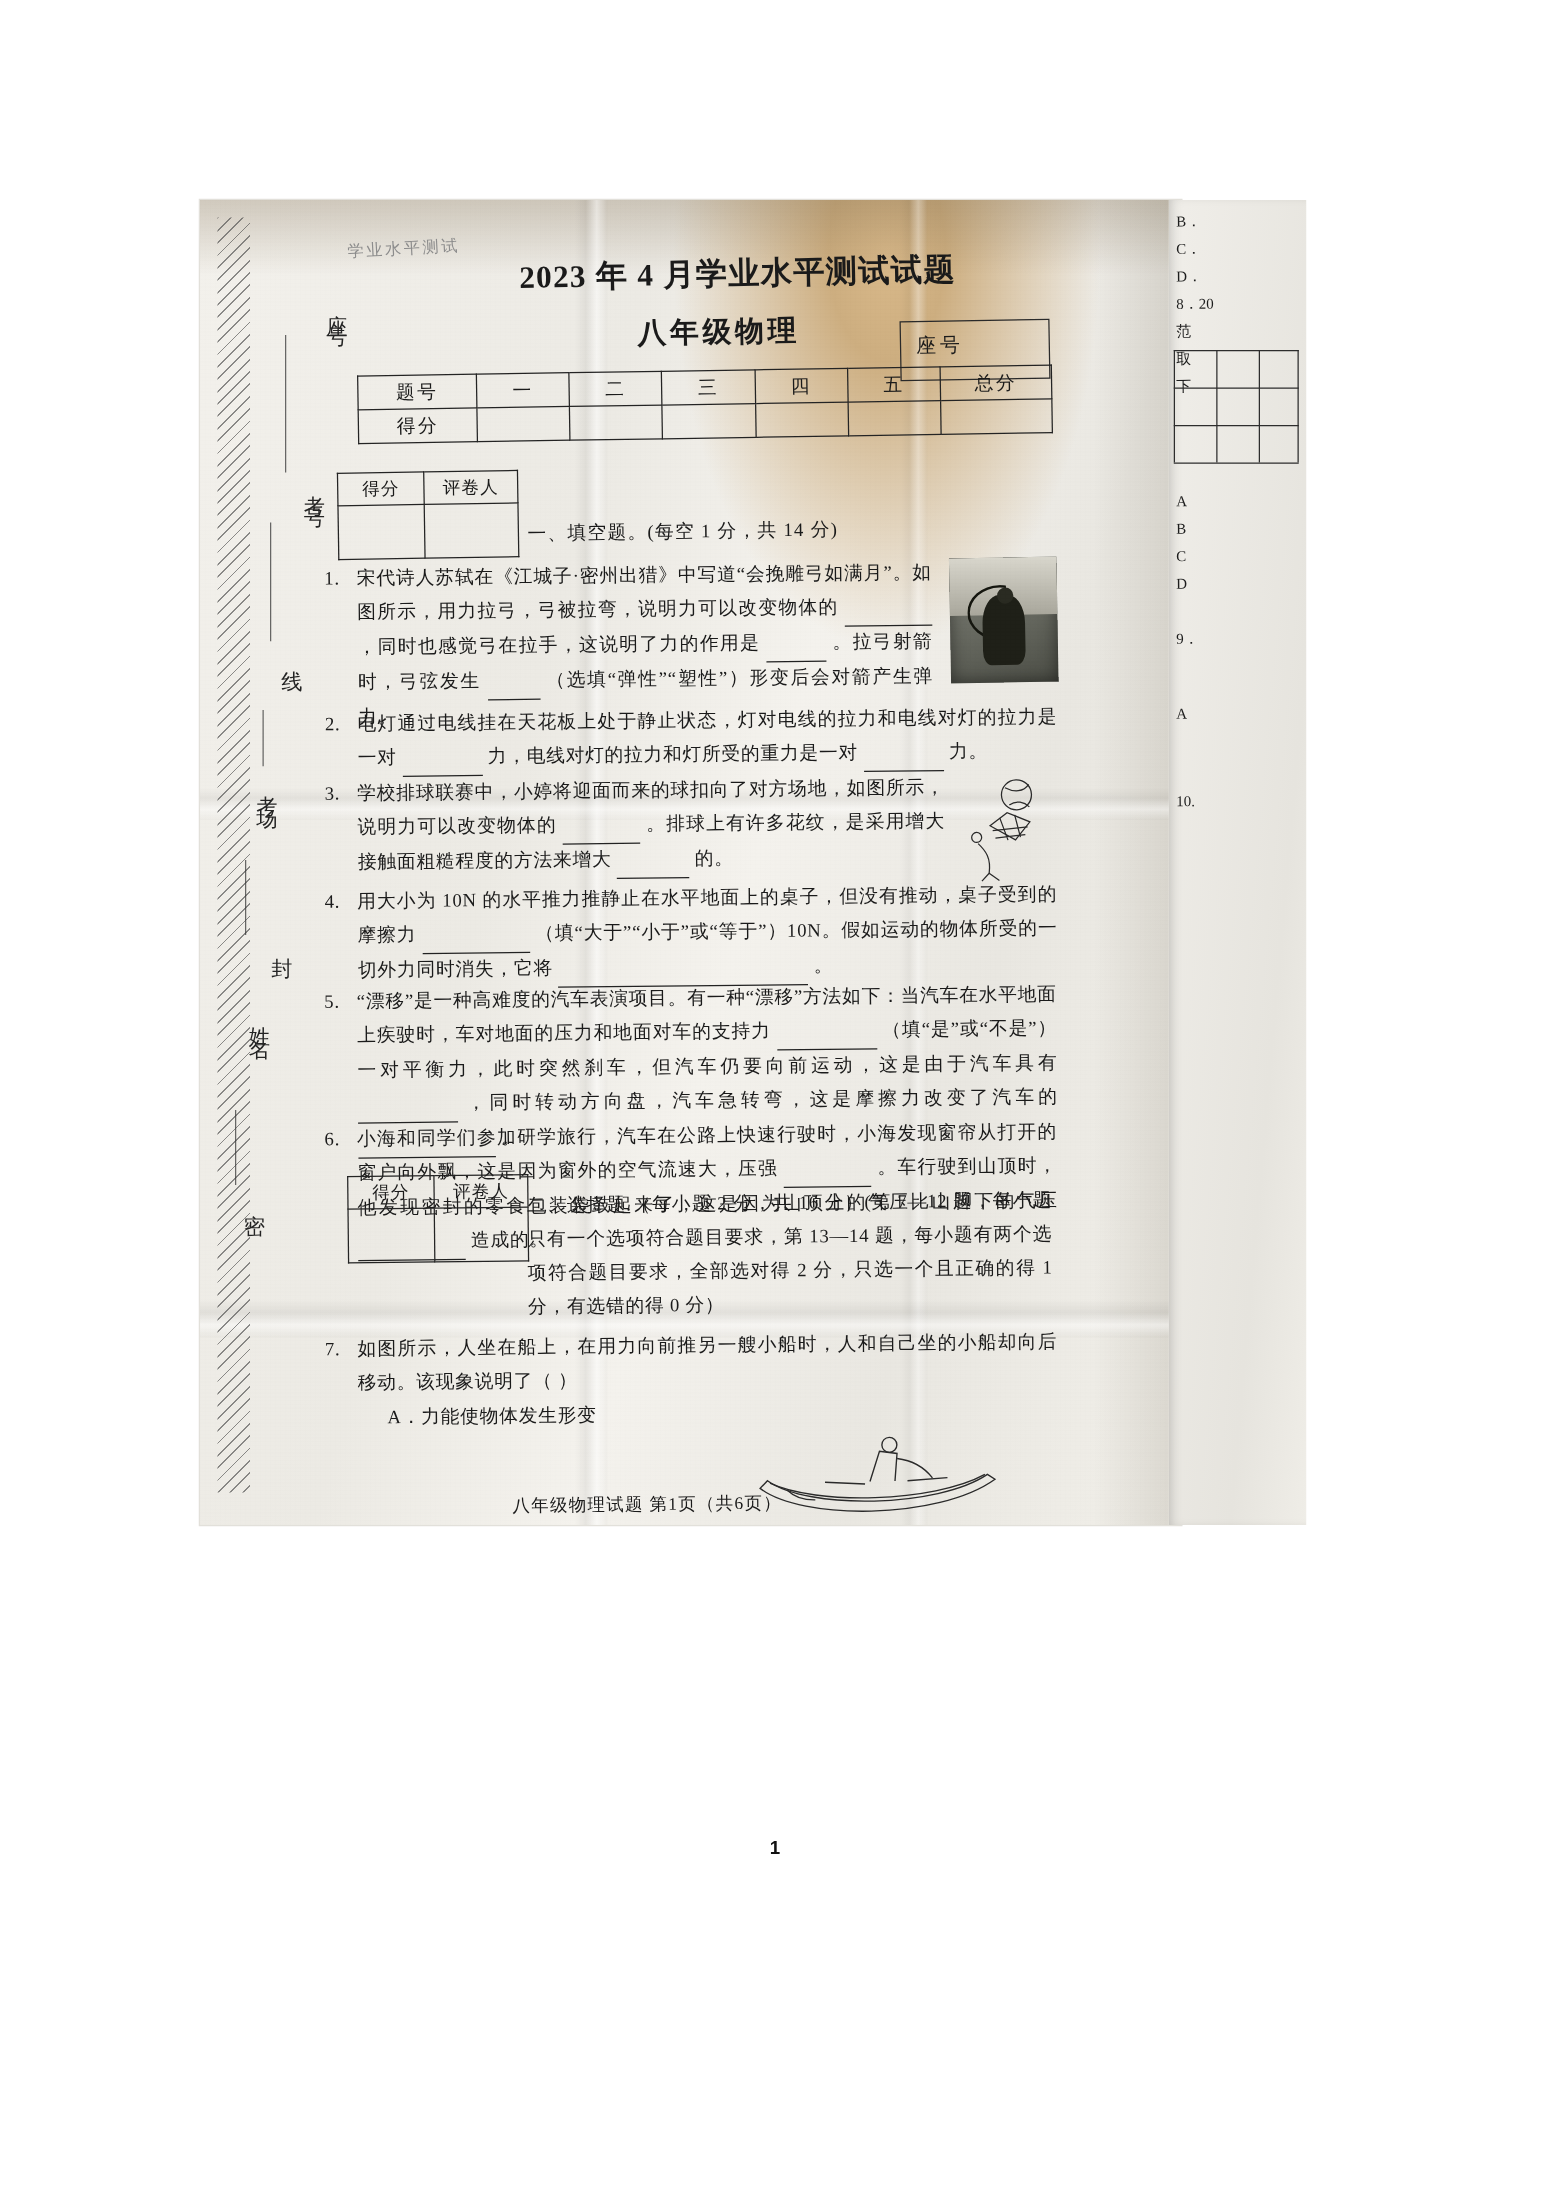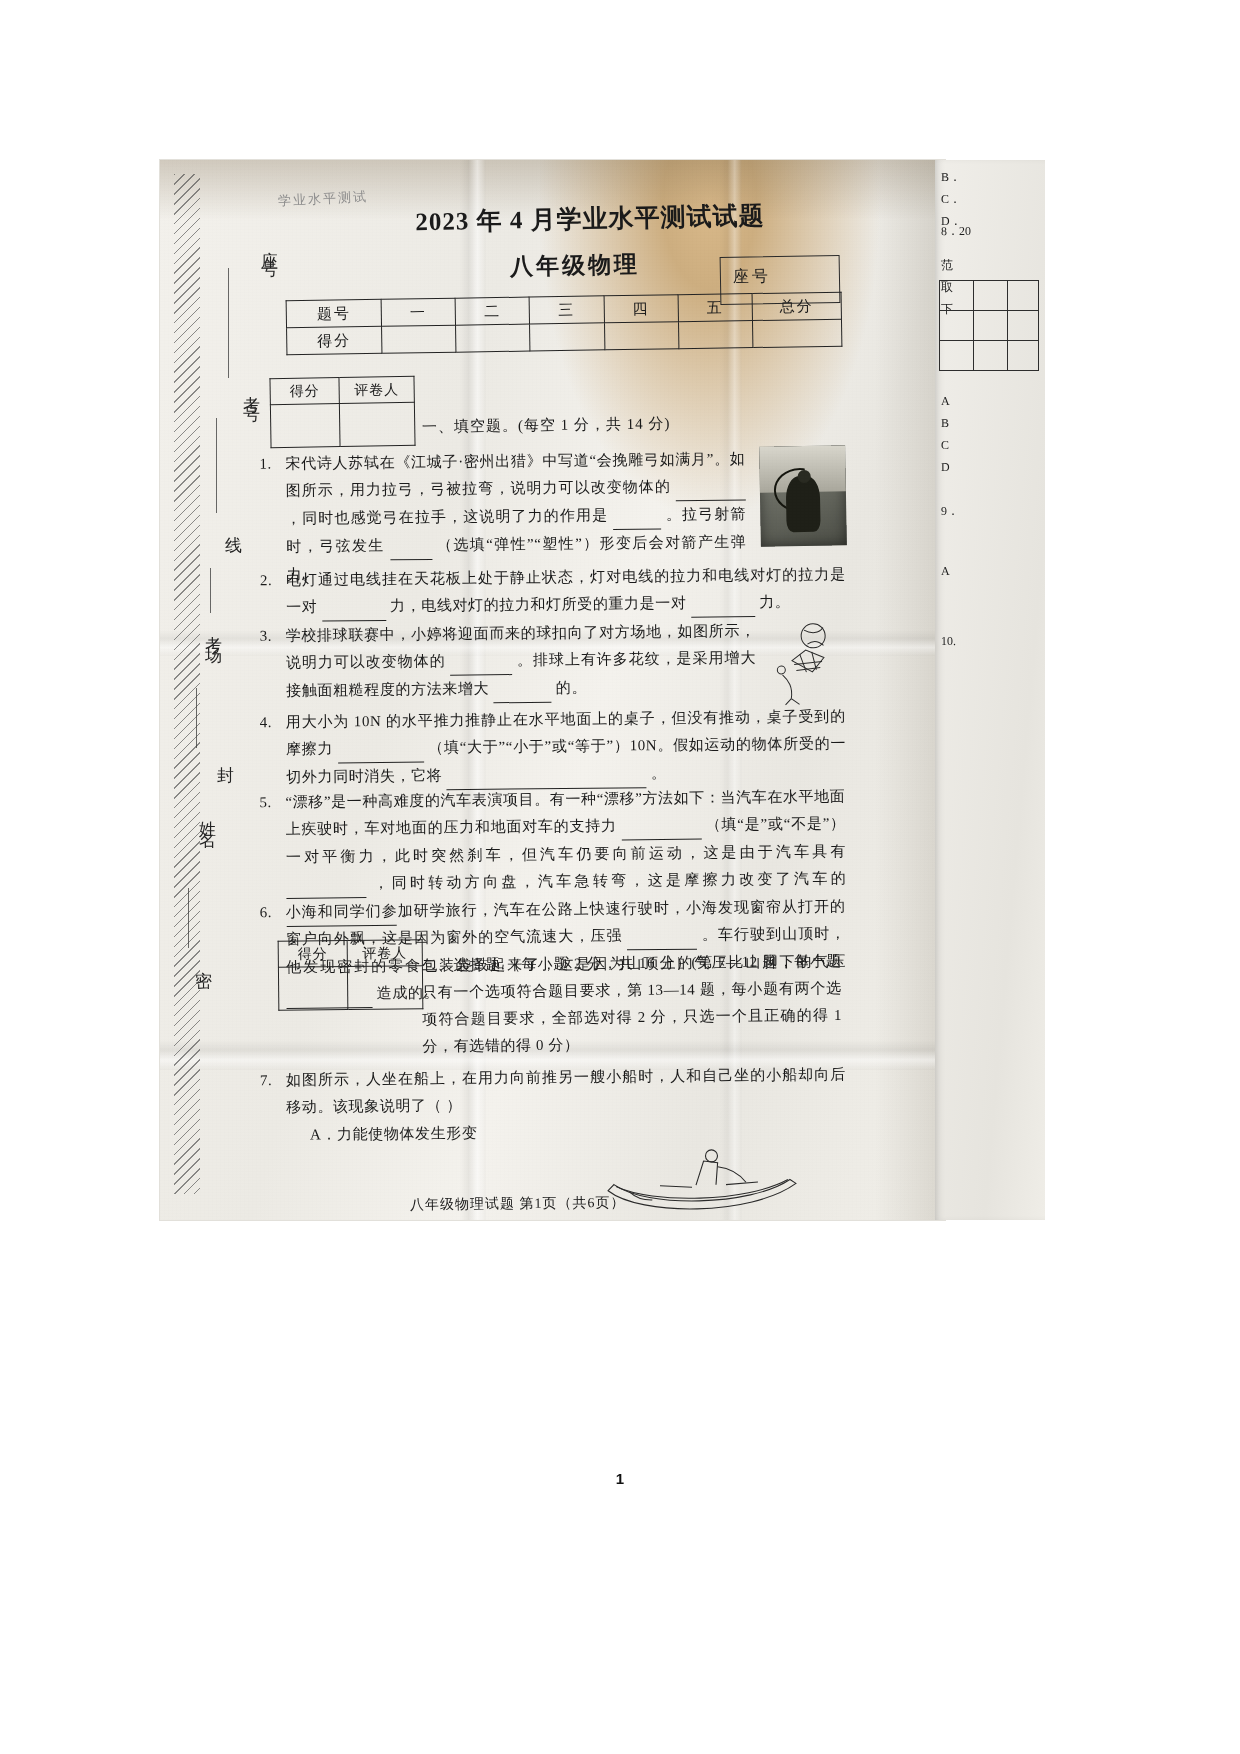--- a/index.html
+++ b/index.html
@@ -484,21 +484,21 @@
 
     <div class="footer-line">八年级物理试题 第1页（共6页）</div>
 
     <div class="grain"></div>
   </div>
 
   <div class="right-sliver">
     <div class="ln" style="top:6px;">B．</div>
     <div class="ln" style="top:28px;">C．</div>
     <div class="ln" style="top:50px;">D．</div>
-    <div class="ln" style="top:60px;">8．20</div>
+    <div class="ln" style="top:72px;">8．20</div>
     <div class="ln" style="top:94px;">范</div>
     <div class="ln" style="top:116px;">取</div>
     <div class="ln" style="top:138px;">下</div>
 
     <div class="tbl">
       <div style="left:0;top:0;width:100px;height:1px;"></div>
       <div style="left:0;top:30px;width:100px;height:1px;"></div>
       <div style="left:0;top:60px;width:100px;height:1px;"></div>
       <div style="left:0;top:90px;width:100px;height:1px;"></div>
       <div style="left:0;top:0;width:1px;height:90px;"></div>

